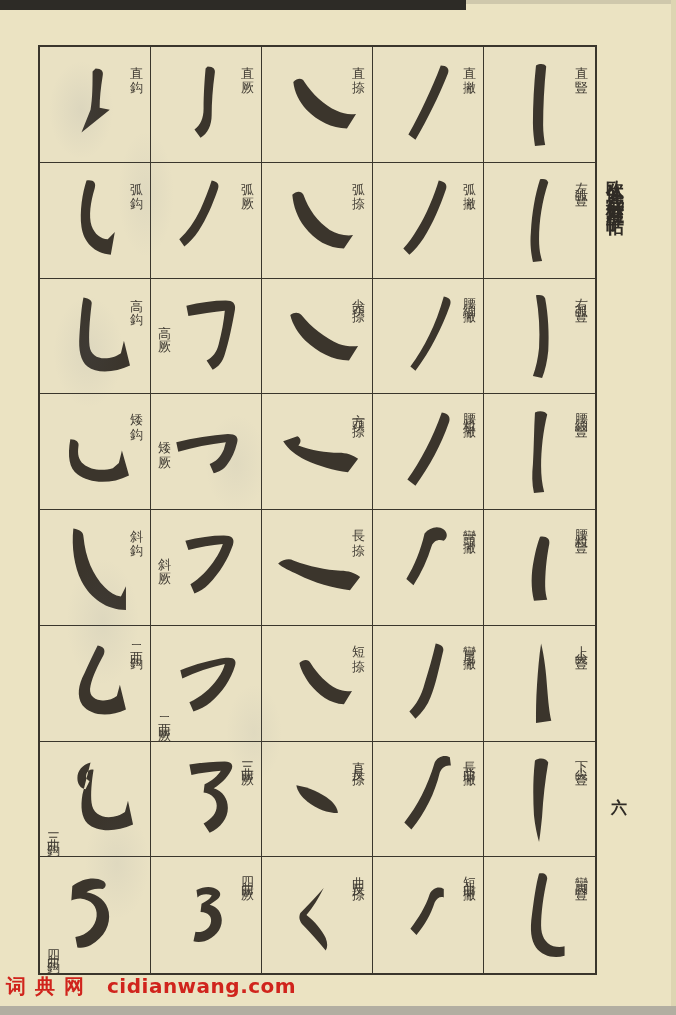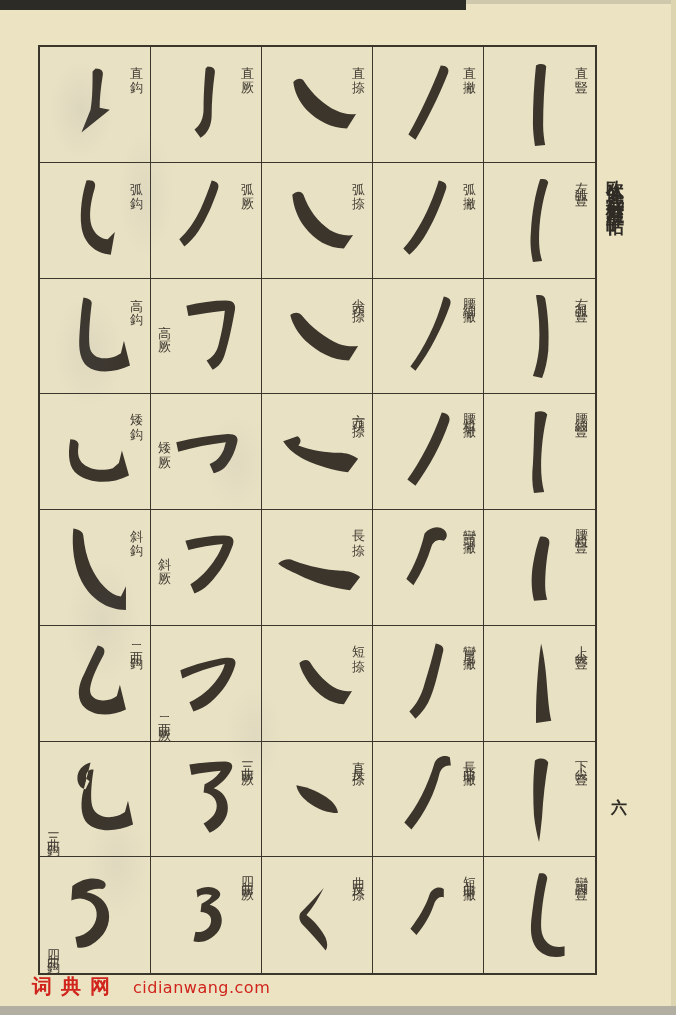--- a/index.html
+++ b/index.html
@@ -54,22 +54,22 @@
   }
   .page-number{
     position:absolute; left:608px; top:786px;
     font-size:16px; font-weight:bold; color:#2f2b25;
     writing-mode:vertical-rl; text-orientation:upright;
   }
   .watermark{
     position:absolute; left:6px; top:973px; display:flex; align-items:baseline; gap:14px;
     font-family:"DejaVu Sans","Liberation Sans",sans-serif; color:#d0241c;
   }
-  .watermark .cn{font-size:20px; font-weight:bold; letter-spacing:9px;margin-left:26px;}
-  .watermark .url{font-size:16px; font-weight:normal; letter-spacing:0.5px;}
+  .watermark .cn{font-size:20px; font-weight:bold; letter-spacing:9px;}
+  .watermark .url{font-size:20px; font-weight:bold; letter-spacing:0.5px;}
 </style>
 </head>
 <body>
 
 <div class="page">
   <div class="top-band"></div>
   <div class="top-band-light"></div>
   <div class="right-edge"></div>
 
   <div class="sheet" id="grid">

